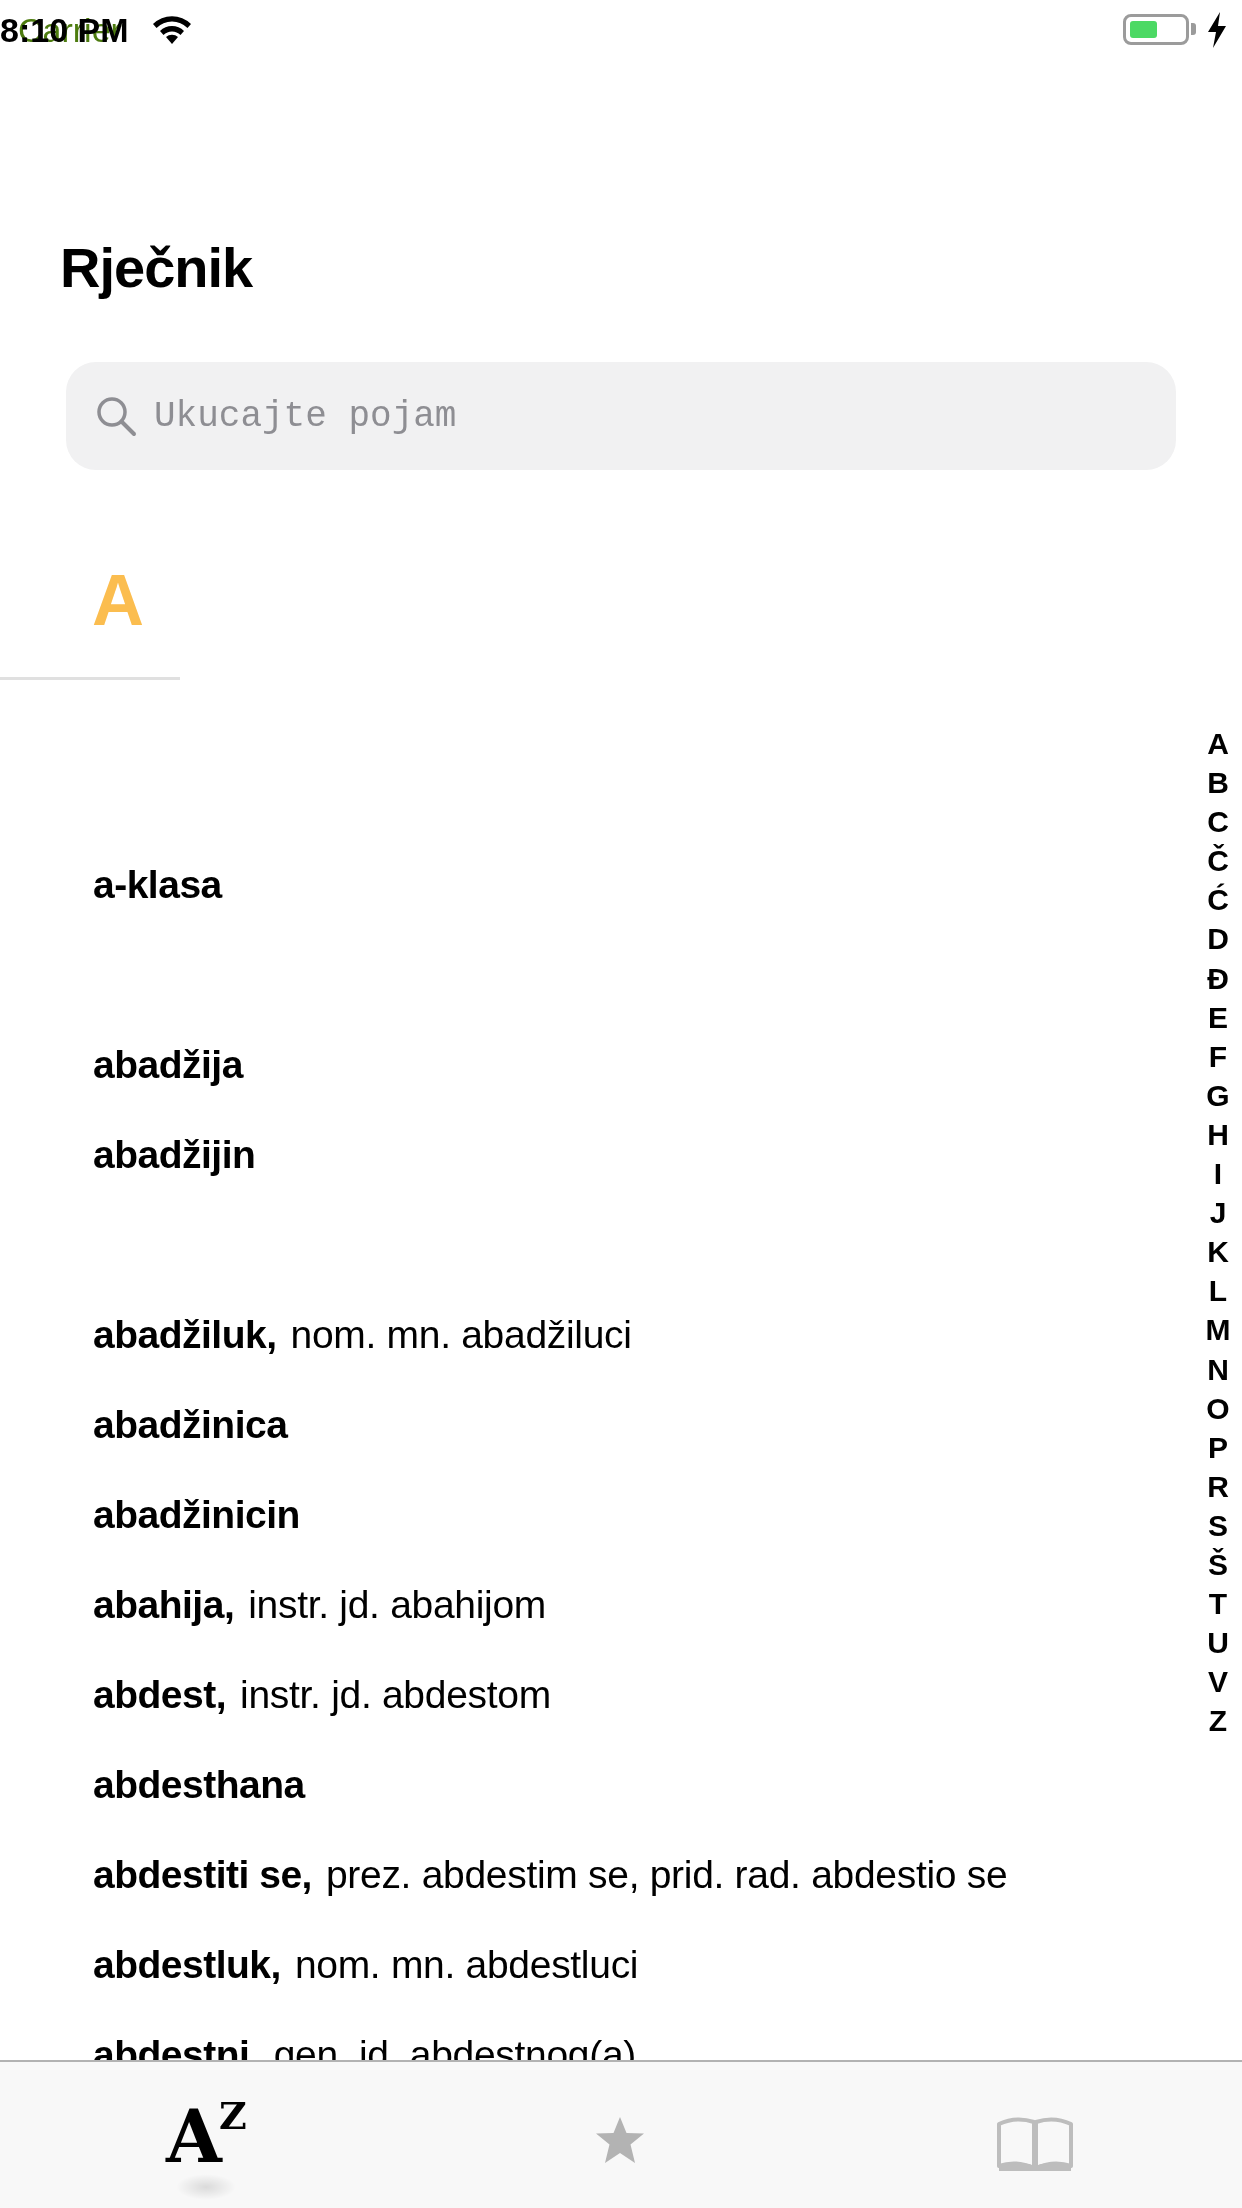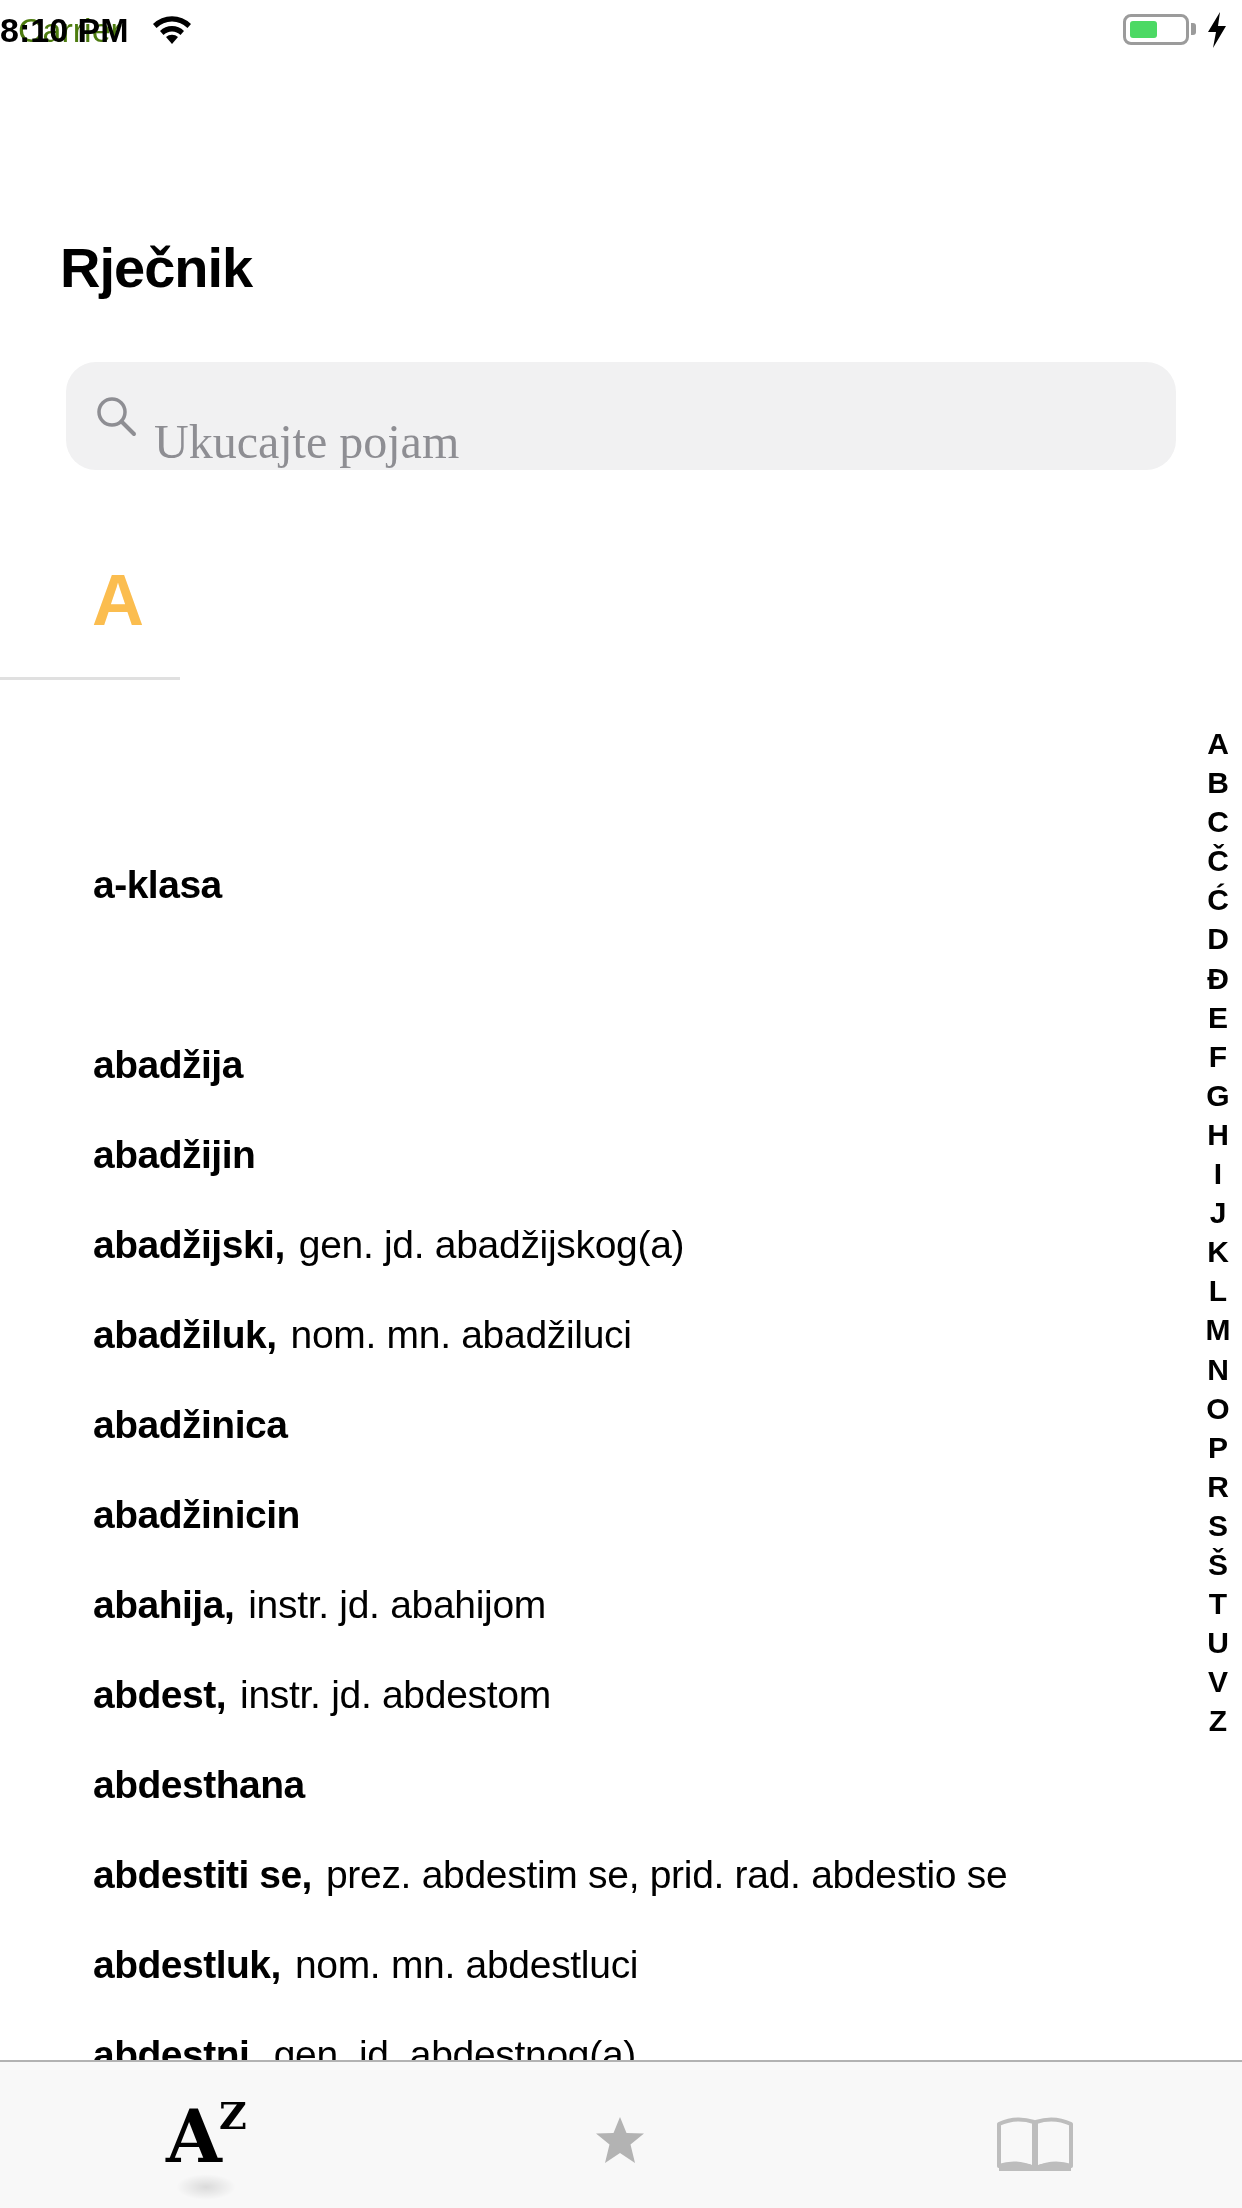--- a/index.html
+++ b/index.html
@@ -15,21 +15,21 @@
   .battery-fill { position: absolute; left: 4px; top: 4px; width: 27px; height: 17px; background: #4cd964; border-radius: 3px; }
   .battery-nub { position: absolute; left: 1191px; top: 23px; width: 5px; height: 12px; background: #9b9b9b; border-radius: 0 3px 3px 0; }
   .bolt { position: absolute; left: 1206px; top: 12px; width: 22px; height: 36px; }
 
   
   .page-title { position: absolute; left: 60px; top: 218px; font-size: 56px; font-weight: bold; letter-spacing: -1px; line-height: 100px; }
 
   
   .search-box { position: absolute; left: 66px; top: 362px; width: 1110px; height: 108px; background: #f1f1f2; border-radius: 30px; }
   .search-icon { position: absolute; left: 28px; top: 32px; width: 46px; height: 46px; }
-  .search-input { position: absolute; left: 88px; top: 22px; width: 1000px; height: 64px; border: none; outline: none; background: transparent; font-size: 48px; color: #000; font-family: Liberation Serif, serif; margin-top: 25px; }
+  .search-input { position: absolute; left: 88px; top: 22px; width: 1000px; height: 64px; border: none; outline: none; background: transparent; font-size: 36px; color: #000; font-family: Liberation Mono, monospace; }
   .search-input::placeholder { color: #8e8e93; }
 
   
   .section-letter { position: absolute; left: 92px; top: 555px; font-size: 72px; font-weight: bold; color: #fbbd4f; line-height: 90px; }
   .section-divider { position: absolute; left: 0; top: 677px; width: 180px; height: 3px; background: #e0e0e0; }
 
   
   .entries { position: absolute; left: 0; top: 750px; width: 1170px; height: 1310px; overflow: hidden; }
   .entry { position: absolute; left: 93px; height: 90px; line-height: 90px; white-space: nowrap; font-size: 39px; cursor: pointer; }
   .entry .head { font-weight: bold; letter-spacing: -0.5px; }
@@ -82,21 +82,20 @@
   <input class="search-input" type="text" placeholder="Ukucajte pojam" style="">
 </div>
 
 <div class="section-letter">A</div>
 <div class="section-divider"></div>
 
 <div class="entries">
   <div class="entry" style="top:90px"><span class="head">a-klasa</span><span class="gram"></span></div>
   <div class="entry" style="top:270px"><span class="head">abadžija</span><span class="gram"></span></div>
   <div class="entry" style="top:360px"><span class="head">abadžijin</span><span class="gram"></span></div>
-  <div class="entry" style="top:450px"><span class="head">abadžijski,</span><span class="gram">gen. jd. abadžijskog(a)</span></div>
   <div class="entry" style="top:540px"><span class="head">abadžiluk,</span><span class="gram">nom. mn. abadžiluci</span></div>
   <div class="entry" style="top:630px"><span class="head">abadžinica</span><span class="gram"></span></div>
   <div class="entry" style="top:720px"><span class="head">abadžinicin</span><span class="gram"></span></div>
   <div class="entry" style="top:810px"><span class="head">abahija,</span><span class="gram">instr. jd. abahijom</span></div>
   <div class="entry" style="top:900px"><span class="head">abdest,</span><span class="gram">instr. jd. abdestom</span></div>
   <div class="entry" style="top:990px"><span class="head">abdesthana</span><span class="gram"></span></div>
   <div class="entry" style="top:1080px"><span class="head">abdestiti se,</span><span class="gram">prez. abdestim se, prid. rad. abdestio se</span></div>
   <div class="entry" style="top:1170px"><span class="head">abdestluk,</span><span class="gram">nom. mn. abdestluci</span></div>
   <div class="entry" style="top:1260px"><span class="head">abdestni,</span><span class="gram">gen. jd. abdestnog(a)</span></div>
 </div>

